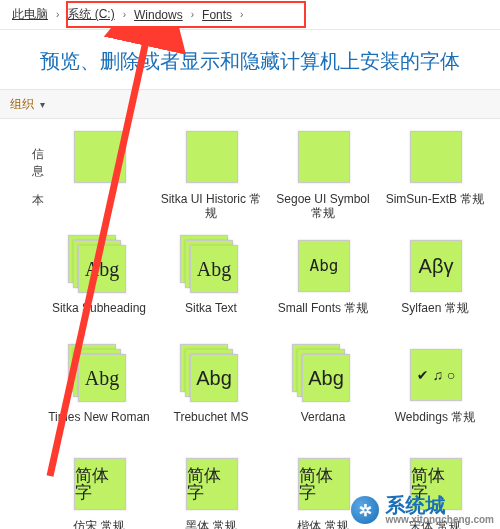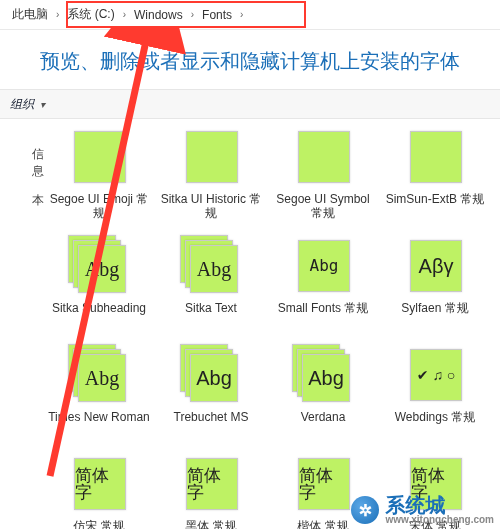--- a/index.html
+++ b/index.html
@@ -19,20 +19,21 @@
     align-items: center;
     padding: 0 8px;
     border-bottom: 1px solid #e9e9e9;
     color: #333;
   }
   .crumb {
     padding: 2px 4px;
     display: flex;
     align-items: center;
     cursor: pointer;
+    text-decoration: underline;
   }
   .chev {
     color: #666;
     margin: 0 4px;
     font-size: 10px;
   }
   .bc-highlight {
     position: absolute;
     top: 1px;
     left: 66px;
@@ -48,22 +49,21 @@
     padding: 18px 0 14px 0;
   }
   .toolbar {
     background: #f7f7f7;
     border-top: 1px solid #e6e6e6;
     border-bottom: 1px solid #e6e6e6;
     height: 30px;
     display: flex;
     align-items: center;
     padding: 0 10px;
-    color: #0f172a;
-    font-style: italic;
+    color: #a16207;
   }
   .toolbar .drop::after {
     content: "▾";
     font-size: 10px;
     margin-left: 6px;
     color: #555;
   }
   .sidebar {
     position: absolute;
     left: 0;
@@ -179,21 +179,20 @@
   <div>本</div>
 </div>
 
 <div class="grid" id="grid">
     <div class="font-item">
       <div class="thumb single">
         <div class="page">
           <span class="glyph"></span>
         </div>
       </div>
-      <div class="label">Segoe UI Emoji 常规</div>
     </div>
     <div class="font-item">
       <div class="thumb single">
         <div class="page">
           <span class="glyph"></span>
         </div>
       </div>
       <div class="label">Sitka UI Historic 常规</div>
     </div>
     <div class="font-item">

